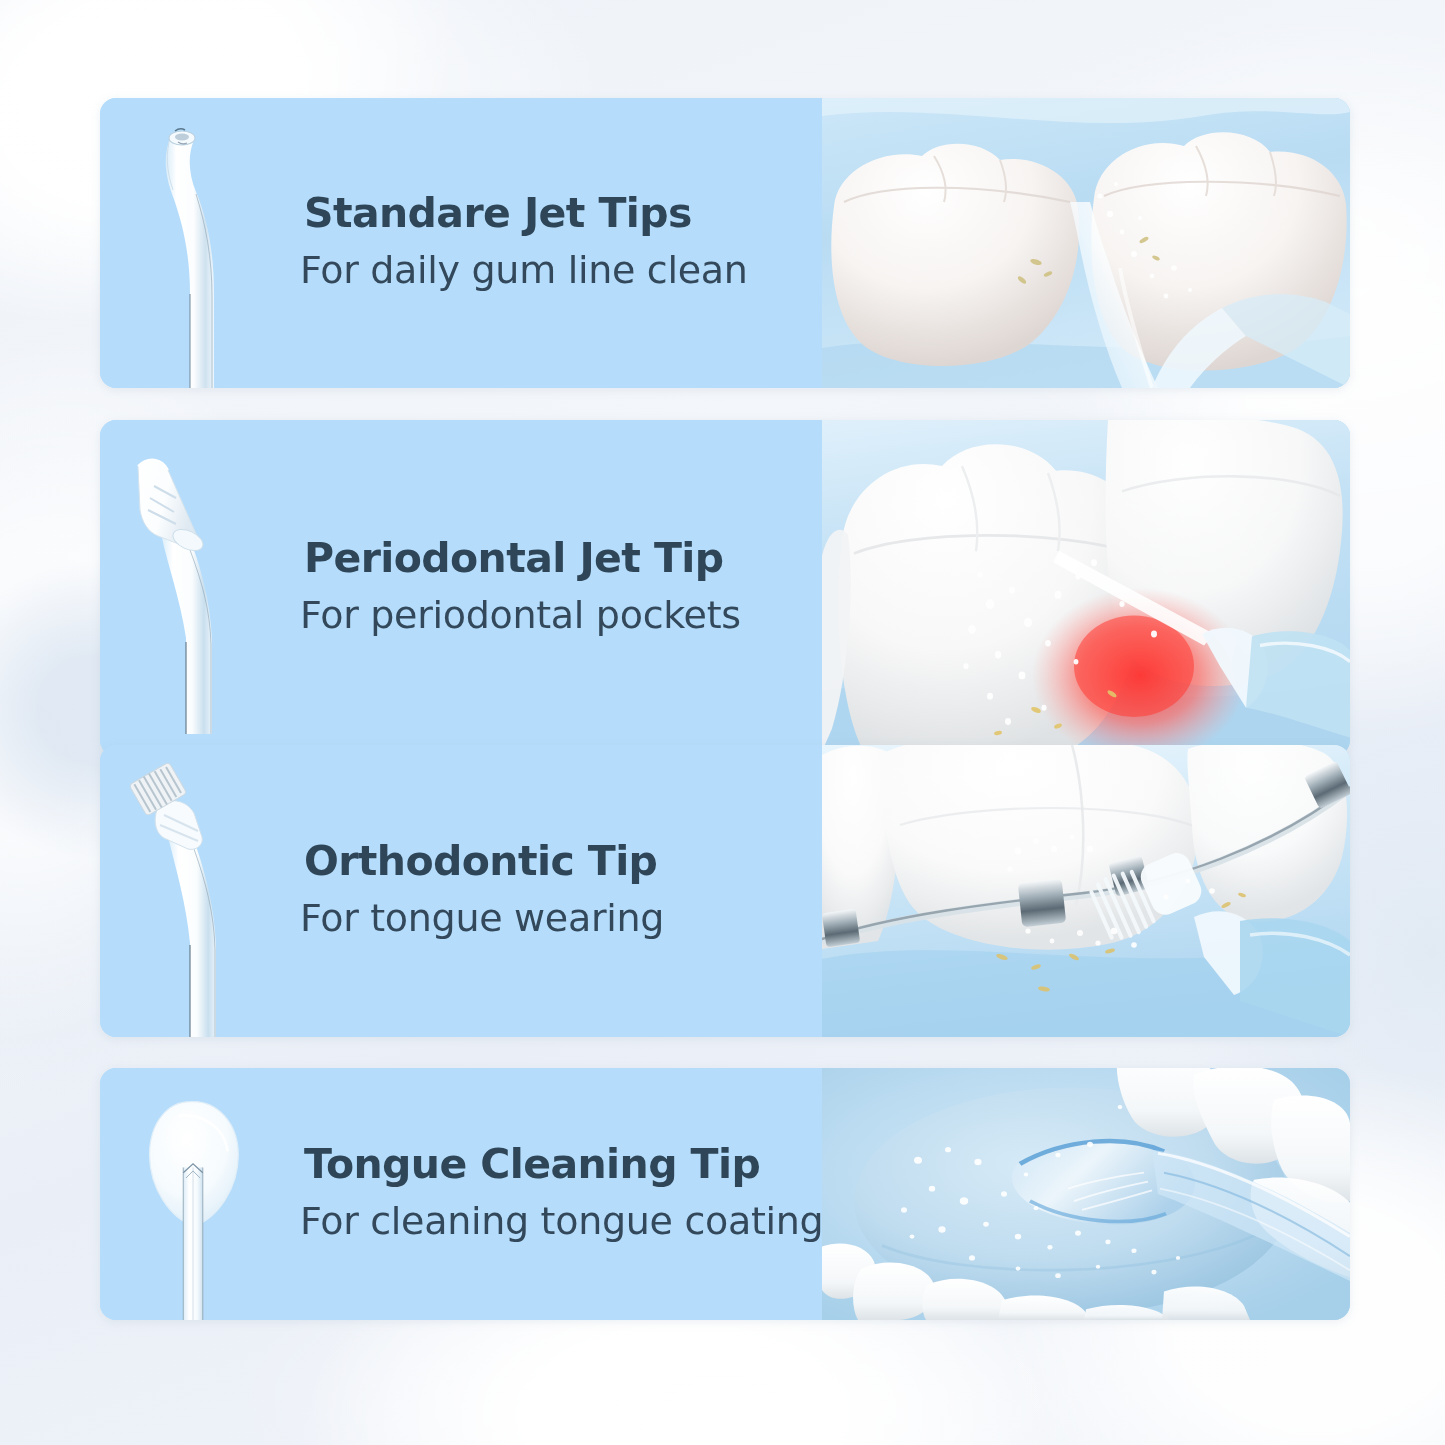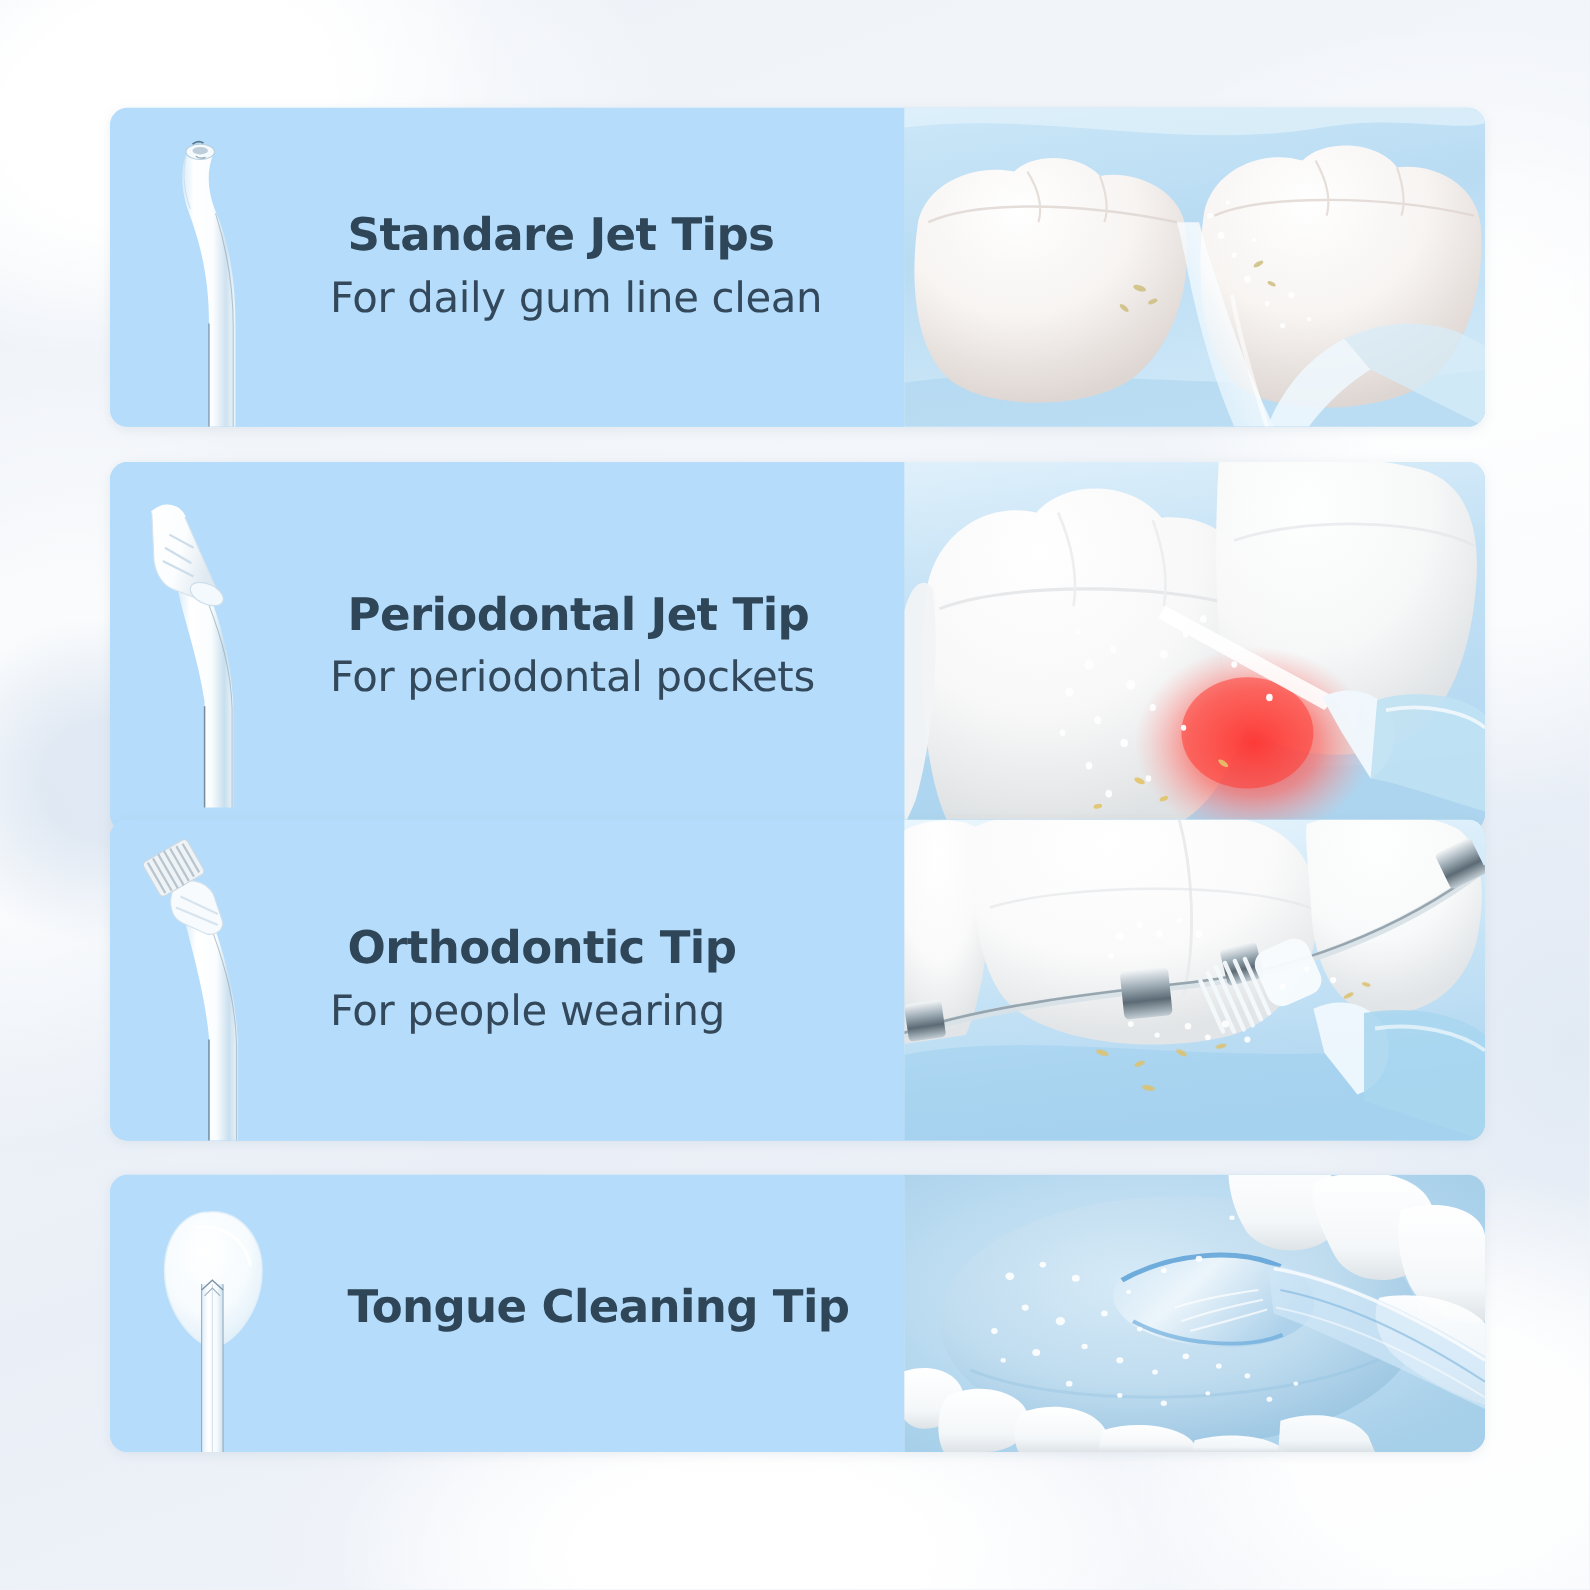--- a/index.html
+++ b/index.html
@@ -86,21 +86,21 @@
     top: 50%;
     transform: translateY(-50%);
   }
   .tip-title {
     font-family: "DejaVu Sans", sans-serif;
     font-weight: bold;
     font-size: 41px;
     letter-spacing: -0.6px;
     color: #2f4658;
     line-height: 1.12;
-    margin: 0 0 10px 16px;
+    margin: 0 0 10px 4px;
     white-space: nowrap;
   }
   .tip-sub {
     font-family: "DejaVu Sans", sans-serif;
     font-weight: normal;
     font-size: 38px;
     letter-spacing: -0.3px;
     color: #33495b;
     line-height: 1.24;
     margin: 0;
@@ -387,21 +387,21 @@
               <line x1="57" y1="24" x2="57" y2="56"></line>
               <line x1="63" y1="25" x2="63" y2="55"></line>
             </g>
           </g>
         </svg>
       </div>
 
       <div class="text-block">
         <div class="tip-title">Orthodontic Tip</div>
         <div class="tip-sub">
-          <span class="sub-line">For people wearing</span>
+          <span class="sub-line">For tongue wearing</span>
         </div>
       </div>
     </div>
 
     <div class="card-right">
       <div class="scene">
         <svg viewBox="0 0 528 292" preserveAspectRatio="none">
           <defs>
             <linearGradient id="bg3" x1="0" y1="0" x2="0.2" y2="1">
               <stop offset="0%" stop-color="#eaf6fd"></stop>
@@ -513,20 +513,23 @@
           <path d="M88 112 L88 284" stroke="#8ba2b2" stroke-width="1.2" opacity="0.8"></path>
           <path d="M77 112 L77 284" stroke="#b5c8d6" stroke-width="1" opacity="0.6"></path>
           <path d="M66 116 L77 106 L88 116" fill="none" stroke="#6f8characters" stroke-width="0"></path>
           <path d="M66 118 L77 108 L88 118" fill="none" stroke="#7c93a5" stroke-width="1.4"></path>
           <path d="M69 124 L77 116 L85 124" fill="none" stroke="#9db2c1" stroke-width="1.1"></path>
         </svg>
       </div>
 
       <div class="text-block">
         <div class="tip-title">Tongue Cleaning Tip</div>
+        <div class="tip-sub">
+          <span class="sub-line">For cleaning tongue coating</span>
+        </div>
       </div>
     </div>
 
     <div class="card-right">
       <div class="scene">
         <svg viewBox="0 0 528 284" preserveAspectRatio="none">
           <defs>
             <radialGradient id="bg4" cx="42%" cy="42%" r="70%">
               <stop offset="0%" stop-color="#cfe7f6"></stop>
               <stop offset="55%" stop-color="#bcdcf1"></stop>

